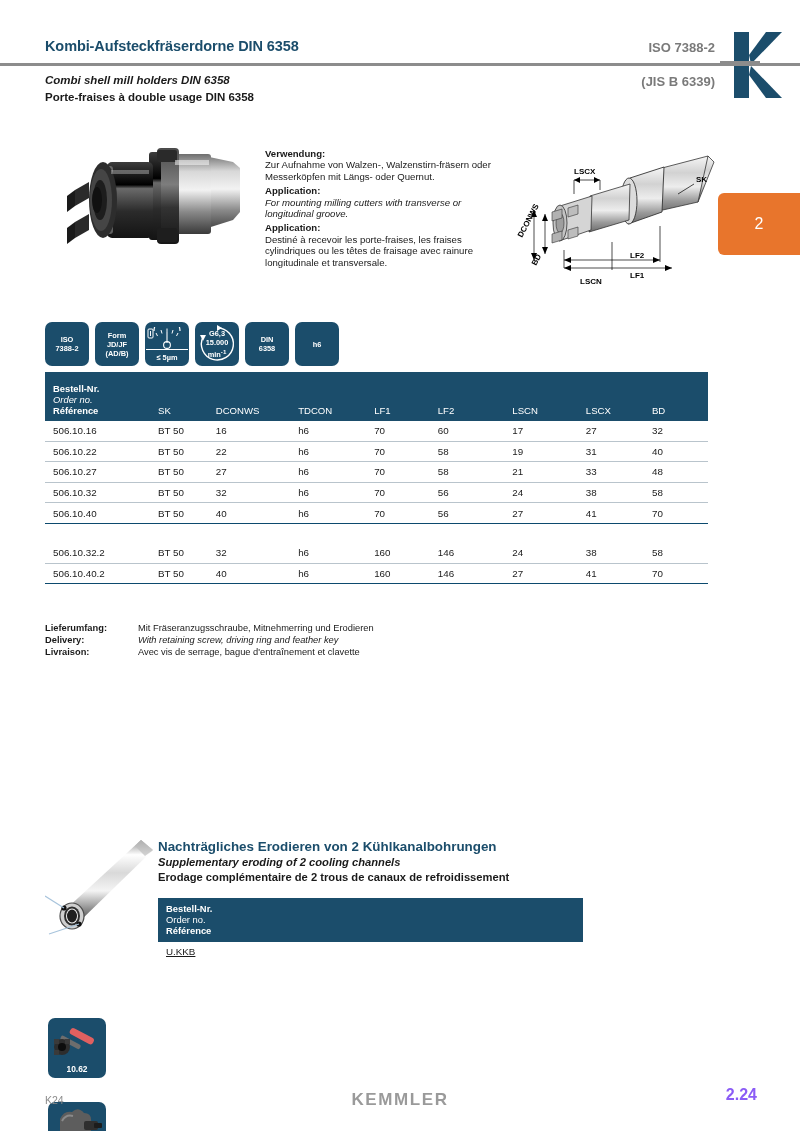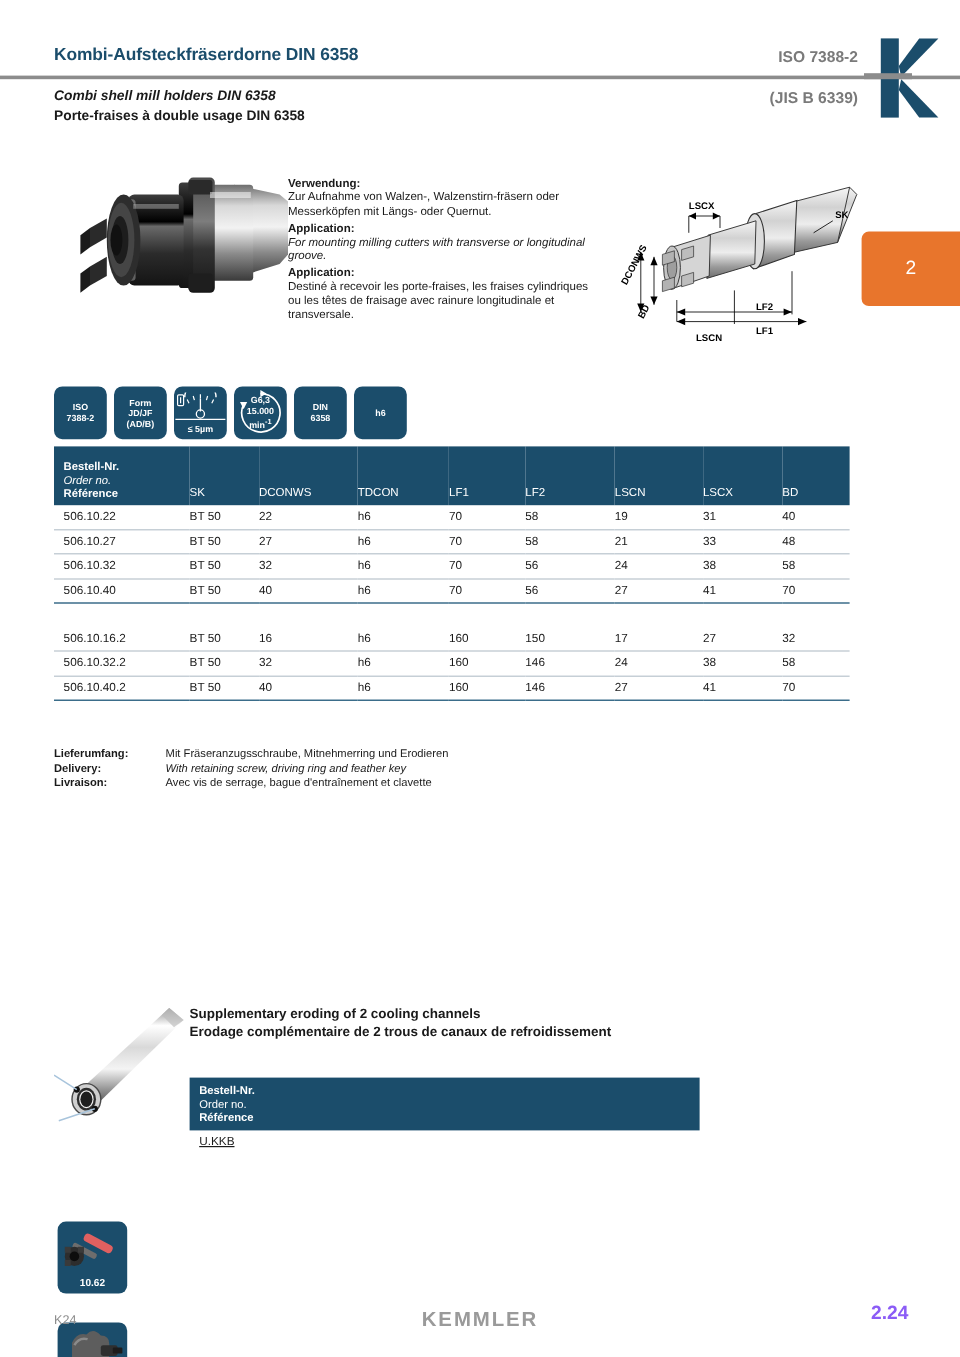--- a/index.html
+++ b/index.html
@@ -102,21 +102,21 @@
     position: absolute;
     left: 240px; top: 148px;
     width: 255px;
     font-size: 9.6px;
     line-height: 11.4px;
     color: #1a1a1a;
   }
   .app-text .lbl { font-weight: bold; display: block; }
   .app-text .body { display: block; }
   .app-text .body.it { font-style: italic; }
-  .app-block { margin-bottom: 3px; }
+  .app-block { margin-bottom: 3px; margin-left: 25px; }
 
   
   .tech-drawing {
     position: absolute;
     left: 512px; top: 150px;
     width: 205px; height: 145px;
   }
 
   
   .badge-row {
@@ -220,20 +220,21 @@
     width: 450px;
   }
   .sec-title .de {
     font-size: 13.4px;
     font-weight: bold;
     color: #1b4d6b;
     line-height: 17px;
   }
   .sec-title .en {
     font-size: 11.2px;
+    font-style: italic;
     font-weight: bold;
     color: #1a1a1a;
     line-height: 15px;
   }
   .sec-title .fr {
     font-size: 11.2px;
     font-weight: bold;
     color: #1a1a1a;
     line-height: 15px;
   }
@@ -538,20 +539,31 @@
         <th class="th-tdcon">TDCON</th>
         <th class="th-lf1">LF1</th>
         <th class="th-lf2">LF2</th>
         <th class="th-lscn">LSCN</th>
         <th class="th-lscx">LSCX</th>
         <th class="th-bd">BD</th>
       </tr>
     </thead>
     <tbody>
       <tr>
+        <td class="ordercol">506.10.16</td>
+        <td>BT 50</td>
+        <td>16</td>
+        <td>h6</td>
+        <td>70</td>
+        <td>60</td>
+        <td>17</td>
+        <td>27</td>
+        <td>32</td>
+      </tr>
+      <tr>
         <td class="ordercol">506.10.22</td>
         <td>BT 50</td>
         <td>22</td>
         <td>h6</td>
         <td>70</td>
         <td>58</td>
         <td>19</td>
         <td>31</td>
         <td>40</td>
       </tr>
@@ -588,31 +600,20 @@
         <td>41</td>
         <td>70</td>
       </tr>
 
       <tr class="gap-row">
         <td colspan="9"></td>
       </tr>
     </tbody>
 
     <tbody>
-      <tr>
-        <td class="ordercol">506.10.16.2</td>
-        <td>BT 50</td>
-        <td>16</td>
-        <td>h6</td>
-        <td>160</td>
-        <td>150</td>
-        <td>17</td>
-        <td>27</td>
-        <td>32</td>
-      </tr>
       <tr>
         <td class="ordercol">506.10.32.2</td>
         <td>BT 50</td>
         <td>32</td>
         <td>h6</td>
         <td>160</td>
         <td>146</td>
         <td>24</td>
         <td>38</td>
         <td>58</td>
@@ -667,20 +668,21 @@
   <circle cx="34" cy="86" r="2.6" fill="#111"></circle>
   <g stroke="#a8c4dc" stroke-width="1.2">
     <line x1="19" y1="70" x2="0" y2="58"></line>
     <line x1="34" y1="86" x2="4" y2="96"></line>
   </g>
   <polygon points="96,2 108,12 100,18 90,8" fill="#bdbdbd" opacity="0.7"></polygon>
   <line x1="70" y1="16" x2="34" y2="52" stroke="#ffffff" stroke-width="4" opacity="0.65"></line>
 </svg>
 
 <div class="sec-title">
+  <div class="de">Nachträgliches Erodieren von 2 Kühlkanalbohrungen</div>
   <div class="en">Supplementary eroding of 2 cooling channels</div>
   <div class="fr">Erodage complémentaire de 2 trous de canaux de refroidissement</div>
 </div>
 
 <div class="sec-table-head">
   <div class="de">Bestell-Nr.</div>
   <div class="en">Order no.</div>
   <div class="fr">Référence</div>
 </div>
 

